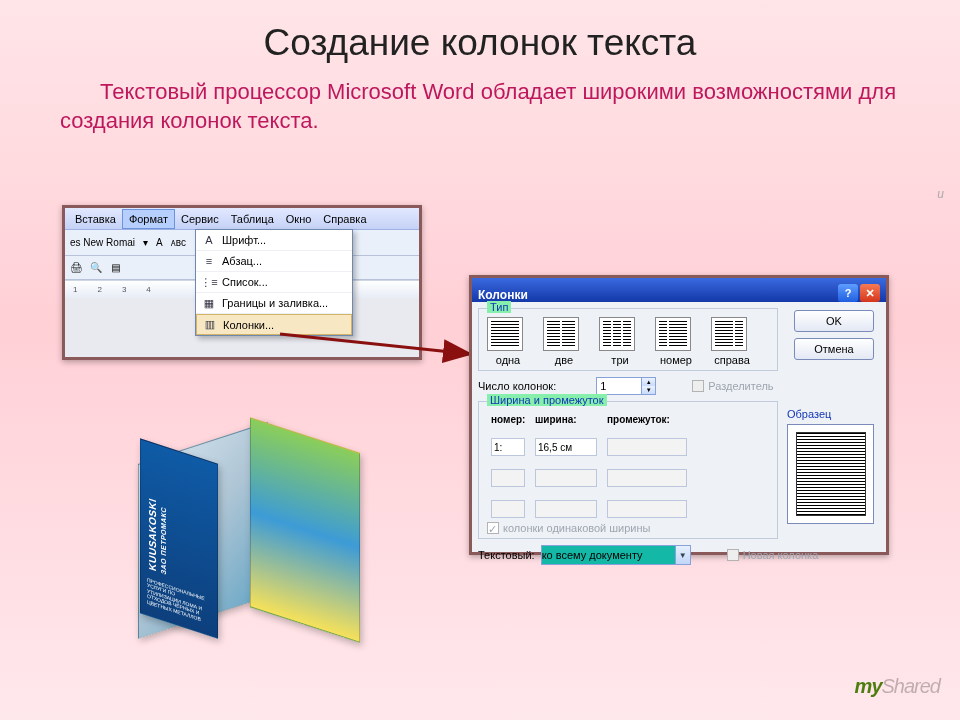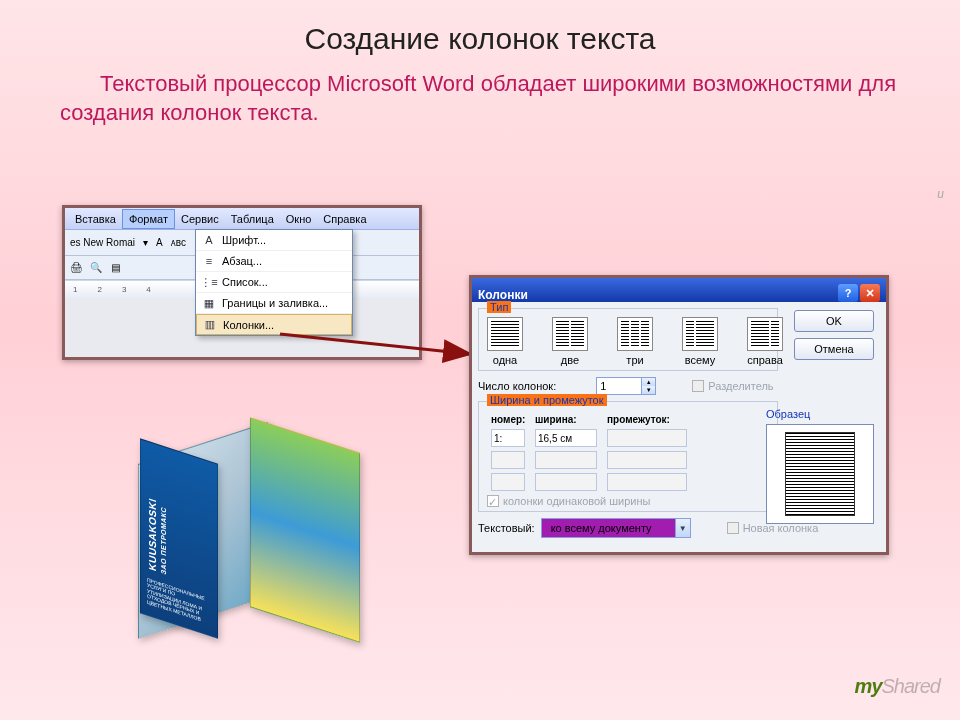--- a/index.html
+++ b/index.html
@@ -1,61 +1,61 @@
 <!DOCTYPE html>
 <html><head>
 <meta charset="utf-8">
 <style>
   *{box-sizing:border-box;margin:0;padding:0}
   body{width:960px;height:720px;background:linear-gradient(180deg,#ffe5e8 0%,#ffd0d6 45%,#ffe8ec 100%);font-family:Arial,Helvetica,sans-serif;position:relative;overflow:hidden}
-  h1.title{text-align:center;font-size:30px;font-weight:400;color:#222;margin:22px 10px 14px}
+  h1.title{text-align:center;font-size:37px;font-weight:400;color:#222;margin:22px 10px 14px}
   p.lead{font-size:22px;color:#be185d;margin:0 60px 14px 60px;line-height:1.3;text-indent:40px}
 
   .menu-snip{position:absolute;left:62px;top:205px;width:360px;height:155px;background:#e9eaf0;border:3px solid #8a5a5a;box-shadow:0 2px 6px rgba(0,0,0,.3)}
   .menubar{height:22px;background:linear-gradient(#e2e8ff,#c5d2f6);display:flex;align-items:center;font-size:11px;border-bottom:1px solid #9db1e4;padding-left:4px;white-space:nowrap;overflow:hidden}
   .menubar span{padding:3px 6px}
   .menubar .active{background:#b6cffd;border:1px solid #6e93dd}
   .toolbar{height:26px;background:#eaf0fa;border-bottom:1px solid #b7c3da;display:flex;align-items:center;font-size:10px;gap:8px;padding:0 5px;white-space:nowrap;overflow:hidden}
   .dropdown{position:absolute;left:130px;top:21px;width:158px;background:#fff;border:1px solid #6f88b0;font-size:11px;box-shadow:3px 3px 5px rgba(0,0,0,.25)}
   .dropdown .row{height:21px;display:flex;align-items:center;border-bottom:1px solid #eef0f5}
   .dropdown .ico{width:20px;height:14px;margin:0 3px;display:flex;align-items:center;justify-content:center;font-size:11px;color:#334}
   .dropdown .sel{background:#f7e7c3;border:1px solid #d3b467}
   .ruler{height:18px;background:linear-gradient(#fff,#e7ecf6);border-top:1px solid #cfd6e6;display:flex;align-items:center;font-size:8px;color:#556;gap:20px;padding-left:8px}
 
   .dlg{position:absolute;left:469px;top:275px;width:420px;height:280px;background:#eef2f6;border:3px solid #8a5a5a;font-size:11px;box-shadow:0 2px 6px rgba(0,0,0,.3)}
   .titlebar{height:24px;background:linear-gradient(#3a6ae0,#1338a8);color:#fff;display:flex;align-items:flex-end;font-weight:700;font-size:12px;padding:0 6px}
   .titlebar .wb{margin-left:auto;display:flex;gap:2px}
   .wb .b{width:20px;height:18px;border-radius:3px;display:flex;align-items:center;justify-content:center;font-size:11px;color:#fff}
   .wb .help{background:linear-gradient(#5e9dff,#1f5fe0)}
   .wb .close{background:linear-gradient(#f77a55,#d4351a)}
   .group{border:1px solid #c2cbdc;margin:6px;padding:8px 8px 4px;position:relative}
-  .group>label{position:absolute;top:-8px;left:8px;background:#f97316;color:#1436b5;padding:0 3px;font-size:11px}
-  .types{display:flex;gap:29px}
+  .group>label{position:absolute;top:-8px;left:8px;background:#86efac;color:#1436b5;padding:0 3px;font-size:11px}
+  .types{display:flex;gap:14px}
   .type-item{text-align:center;width:42px}
   .type-box{height:34px;width:36px;border:1px solid #888;background:#fff;display:flex;justify-content:center;align-items:center;margin-bottom:3px}
   .cols{display:flex;gap:2px;width:28px;height:26px}
   .cols div{flex:1;background:repeating-linear-gradient(180deg,#000 0,#000 1px,#fff 1px,#fff 3px)}
   .right-btns{position:absolute;right:12px;top:32px;width:80px;display:flex;flex-direction:column;gap:6px}
   .right-btns button{height:22px;font-size:11px;background:linear-gradient(#fff,#e3e8f4);border:1px solid #7a8bba;border-radius:3px}
   .dlg-row{display:flex;align-items:center;gap:6px;margin:4px 6px}
   .spin{display:inline-flex;align-items:center;border:1px solid #89a1da;background:#fff;height:18px}
   .spin input{border:none;width:44px;font-size:11px;padding-left:3px;background:#fff}
   .arrows{width:14px;height:16px;display:flex;flex-direction:column;border-left:1px solid #89a1da}
   .arrows span{flex:1;display:flex;align-items:center;justify-content:center;font-size:6px;background:linear-gradient(#eaf2ff,#c9dbfa)}
-  .tbl{display:grid;grid-template-columns:34px 62px 80px;gap:4px 10px;font-size:10px;margin:4px 0 2px 4px}
+  .tbl{display:grid;grid-template-columns:34px 62px 80px;gap:13px 10px;font-size:10px;margin:4px 0 2px 4px}
   .tbl .hd{font-weight:700}
   .tbl .cell{height:18px;border:1px solid #bcc7de;background:#fff;display:flex;align-items:center;padding-left:2px}
   .tbl .cell.d{background:#f3f3f3;color:#aaa}
-  .preview{position:absolute;right:12px;top:130px;width:108px}
+  .preview{position:absolute;right:12px;top:130px;width:87px}
   .preview label{color:#1436b5;font-size:11px}
   .preview .pg{height:100px;border:1px solid #7a8bba;background:#fff;margin-top:4px;display:flex;align-items:center;justify-content:center}
   .preview .pg div{width:70px;height:84px;border:1px solid #333;background:repeating-linear-gradient(180deg,#000 0,#000 1px,#fff 1px,#fff 3px)}
   .chk{display:flex;align-items:center;gap:4px;color:#9fa5b0;font-size:11px}
   .chk .box{width:12px;height:12px;border:1px solid #b3b3b3;background:#eee}
-  .sel-apply{height:20px;border:1px solid #89a1da;background:#a21caf;font-size:11px;padding-left:9px;width:150px;display:flex;align-items:center;justify-content:space-between}
+  .sel-apply{height:20px;border:1px solid #89a1da;background:#14b8a6;font-size:11px;padding-left:0;width:150px;display:flex;align-items:center;justify-content:space-between}
   .sel-apply .arr{width:15px;height:18px;background:linear-gradient(#e6effd,#c1d6f8);border-left:1px solid #89a1da;display:flex;align-items:center;justify-content:center;font-size:8px;color:#345}
   svg.arrow{position:absolute;left:280px;top:320px;overflow:visible}
 
   .brochure{position:absolute;left:130px;top:415px;width:225px;height:220px}
   .pane{position:absolute;border:1px solid rgba(0,0,0,.2);box-shadow:2px 3px 7px rgba(0,0,0,.25)}
   .pane.back{left:8px;top:28px;width:130px;height:175px;transform:skewY(-18deg);background:linear-gradient(135deg,#d6e4ef 0%,#aec5d5 50%,#6aa7c6 100%)}
   .pane.right{left:120px;top:20px;width:110px;height:190px;transform:skewY(18deg);background:linear-gradient(180deg,#8bce5a 0%,#3d9bd6 50%,#f6e15a 100%)}
   .pane.front{left:10px;top:36px;width:78px;height:175px;transform:skewY(18deg);background:linear-gradient(180deg,#0f5ba6 0%,#0d3f7c 100%);color:#fff;font-size:7px}
   .pane.front .logo{writing-mode:vertical-rl;transform:rotate(180deg);font-weight:700;font-size:10px;margin:55px 6px 0;letter-spacing:.5px}
   .pane.front .tiny{position:absolute;bottom:10px;left:6px;font-size:5px;line-height:1.1;width:60px}
@@ -163,21 +163,21 @@
               <div></div>
               <div></div>
               <div></div>
             </div>
           </div><span>три</span></div>
       <div class="type-item"><div class="type-box">
             <div class="cols">
               <div style="flex:0 0 8px"></div>
               <div></div>
             </div>
-          </div><span>всему</span></div>
+          </div><span>номер</span></div>
       <div class="type-item"><div class="type-box">
             <div class="cols">
               <div></div>
               <div style="flex:0 0 8px"></div>
             </div>
           </div><span>справа</span></div>
     </div>
   </div>
 
   <div class="dlg-row" style="margin-top:4px">

